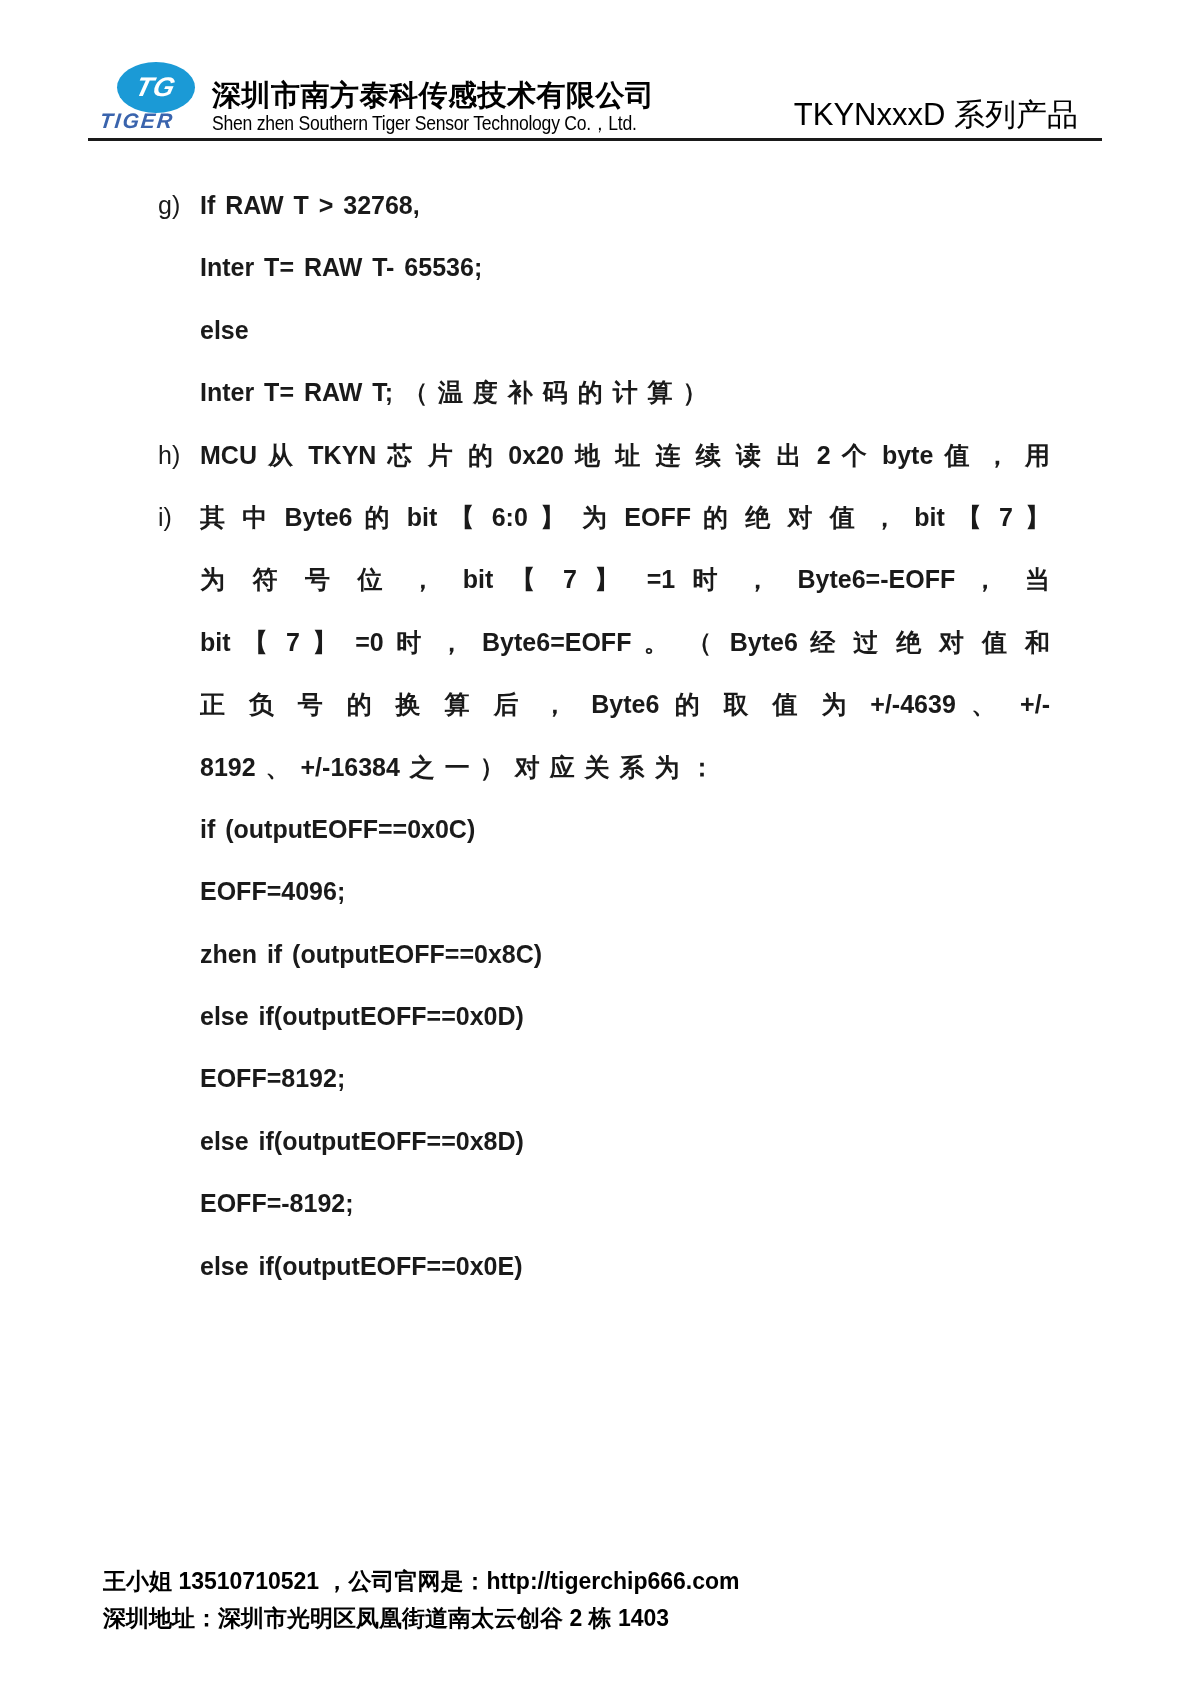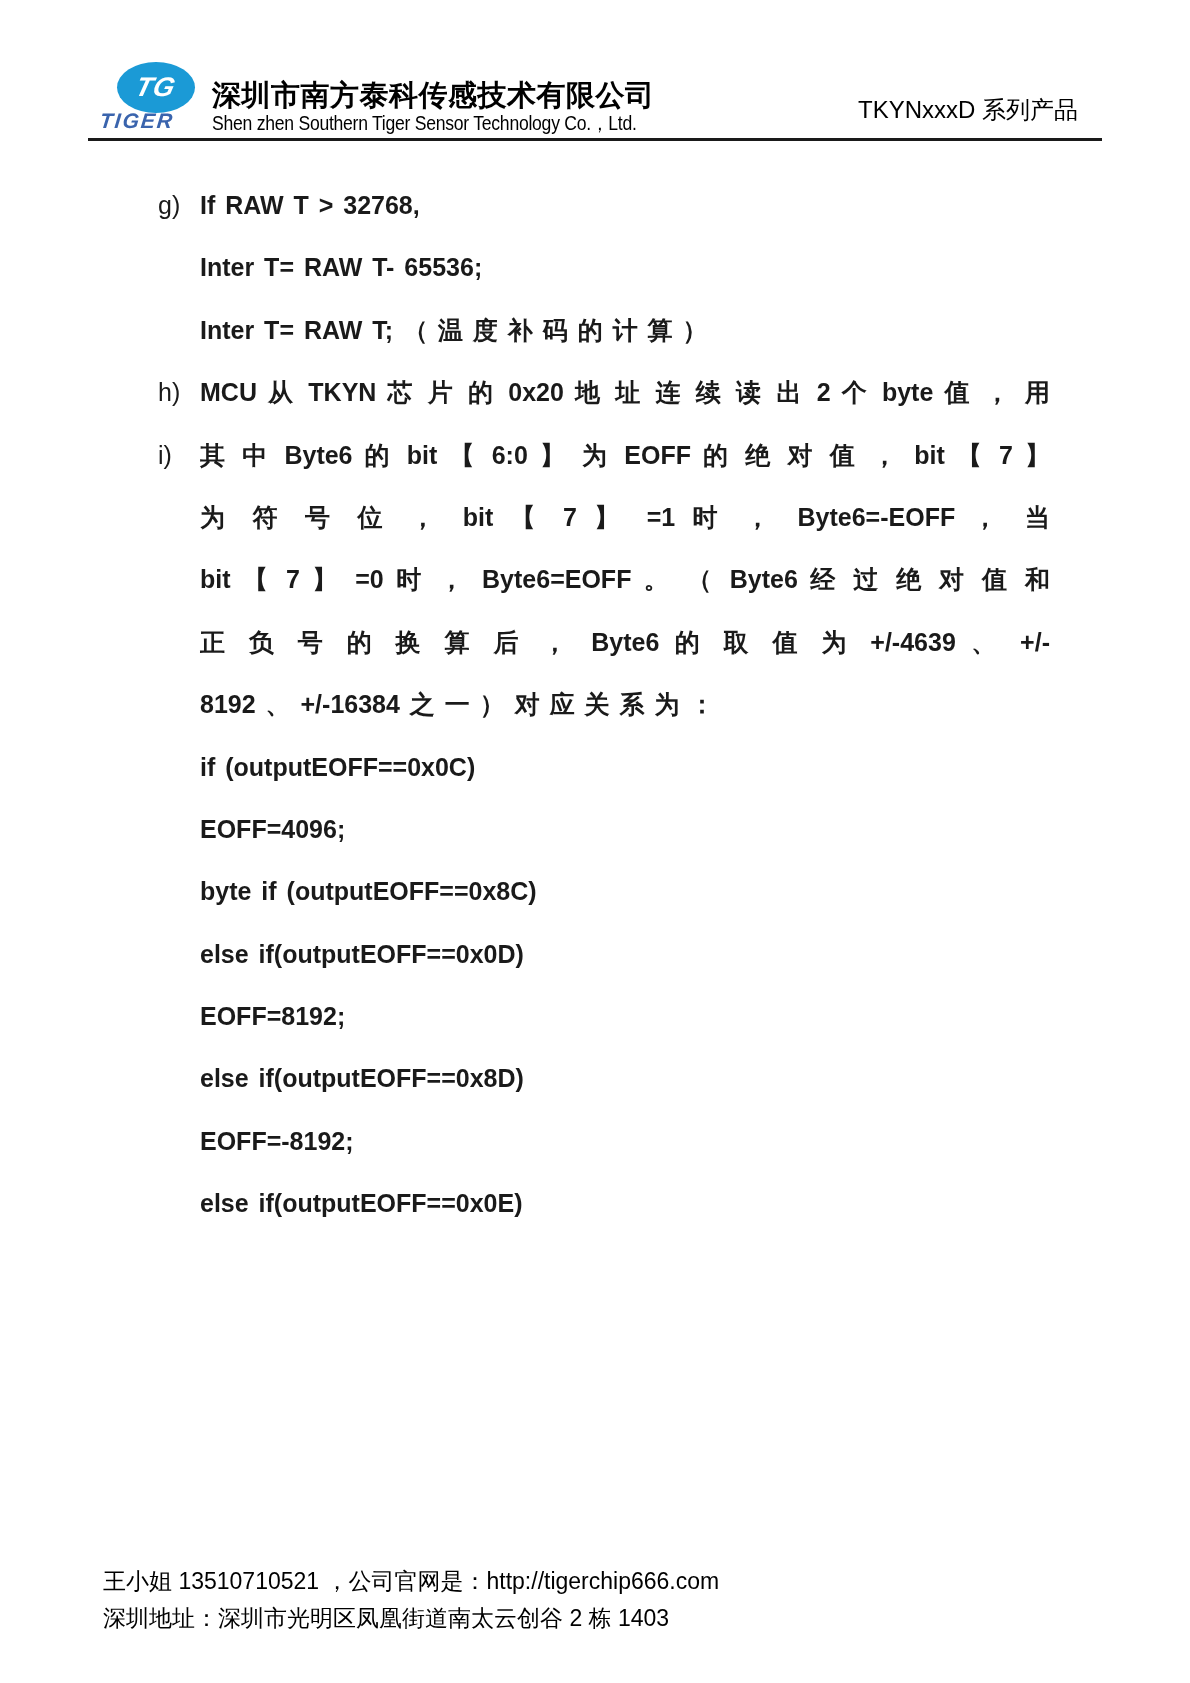--- a/index.html
+++ b/index.html
@@ -46,21 +46,21 @@
     letter-spacing: 0.5px; white-space: nowrap; margin-top: 8px;
   }
   .company-en {
     position: absolute; left: 212px; top: 110px;
     font-size: 20px; color: #000000; white-space: nowrap;
     transform: scaleX(0.88); transform-origin: left center;
     letter-spacing: -0.3px;
   }
   .product-label {
     position: absolute; top: 94px; right: 112px;
-    font-size: 24px; color: #000000; white-space: nowrap;
+    font-size: 31px; color: #000000; white-space: nowrap;
   }
   .header-rule {
     position: absolute; left: 88px; top: 138px;
     width: 1014px; height: 3px; background: #1a1a1a;
   }
 
   
   .body-lines {
     position: absolute; left: 158px; top: 174px;
     width: 892px;
@@ -79,21 +79,21 @@
   .line.justify .text {
     white-space: normal;
     text-align: justify;
     text-align-last: justify;
     word-spacing: 0;
   }
 
   
   .footer {
     position: absolute; left: 103px; top: 1563px;
-    font-size: 23px; color: #000000;
+    font-size: 23px; color: #000000; font-weight: bold;
   }
   .footer div { line-height: 37px; white-space: nowrap; }
 </style>
 </head>
 <body>
 
 <div class="page">
 
   <div class="header">
     <div class="logo-oval">
@@ -106,20 +106,23 @@
     <div class="header-rule"></div>
   </div>
 
   <div class="body-lines">
       <div class="line">
         <span class="marker">g)</span>
         <div class="text">If RAW T &gt; 32768,</div>
       </div>
       <div class="line">
         <div class="text">Inter T= RAW T- 65536;</div>
+      </div>
+      <div class="line">
+        <div class="text">else</div>
       </div>
       <div class="line">
         <div class="text">Inter T= RAW T; （ 温 度 补 码 的 计 算 ）</div>
       </div>
       <div class="line justify">
         <span class="marker">h)</span>
         <div class="text">MCU 从 TKYN 芯 片 的 0x20 地 址 连 续 读 出 2 个 byte 值 ， 用</div>
       </div>
       <div class="line justify">
         <span class="marker">i)</span>
@@ -137,21 +140,21 @@
       <div class="line">
         <div class="text">8192 、 +/-16384 之 一 ） 对 应 关 系 为 ：</div>
       </div>
       <div class="line">
         <div class="text">if (outputEOFF==0x0C)</div>
       </div>
       <div class="line">
         <div class="text">EOFF=4096;</div>
       </div>
       <div class="line">
-        <div class="text">byte if (outputEOFF==0x8C)</div>
+        <div class="text">zhen if (outputEOFF==0x8C)</div>
       </div>
       <div class="line">
         <div class="text">else if(outputEOFF==0x0D)</div>
       </div>
       <div class="line">
         <div class="text">EOFF=8192;</div>
       </div>
       <div class="line">
         <div class="text">else if(outputEOFF==0x8D)</div>
       </div>

